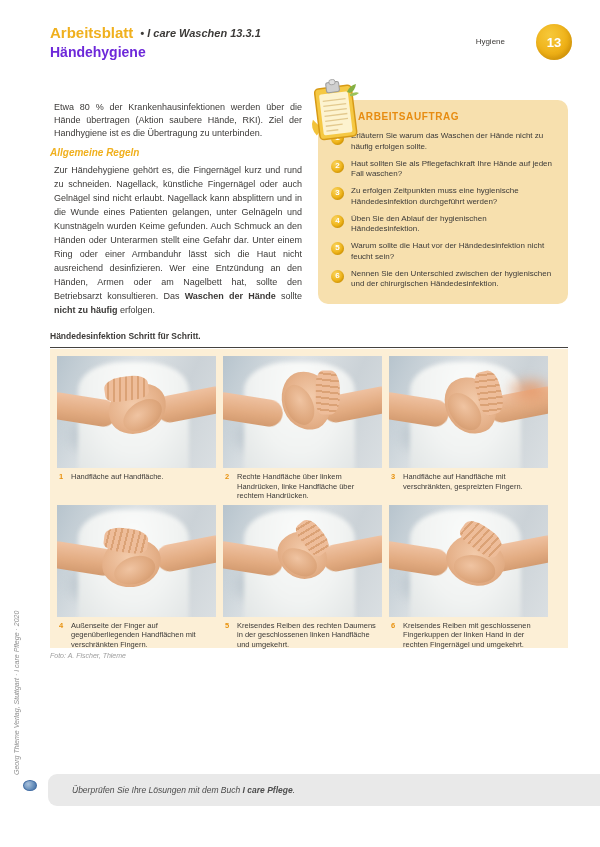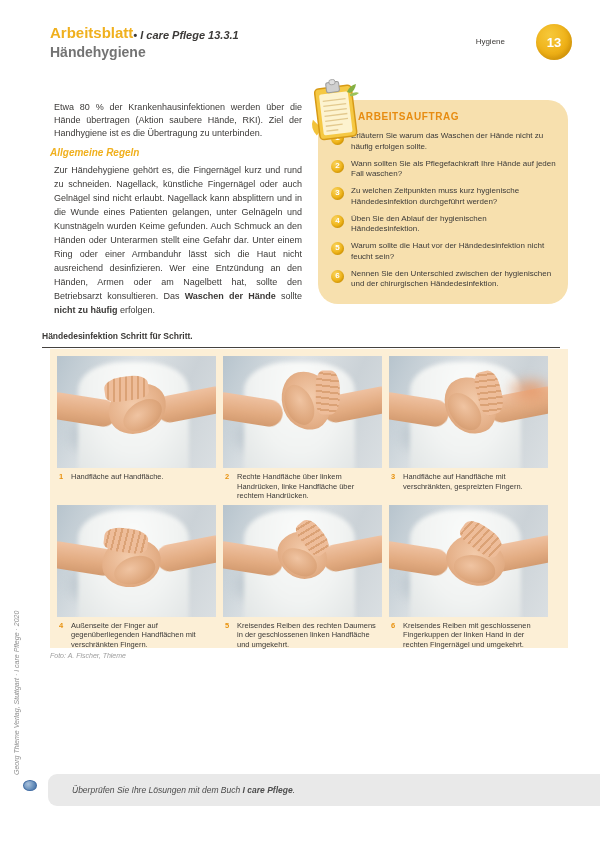--- a/index.html
+++ b/index.html
@@ -1,51 +1,51 @@
 <!DOCTYPE html>
 <html><head>
 <meta charset="utf-8">
 <style>
   html,body{margin:0;padding:0;background:#fff;}
   #page{position:relative;width:600px;height:847px;background:#ffffff;overflow:hidden;
         font-family:"Liberation Sans",sans-serif;color:#3c3a38;outline:1px solid #e2e2e2;}
 
   
   .brand{position:absolute;left:50px;top:24px;}
-  .brand-line{display:flex;align-items:flex-end;}
+  .brand-line{display:flex;align-items:center;gap:7px;}
   .worksheet-label{font-size:15px;font-weight:bold;color:#f0b01e;}
   .series-label{font-size:11px;font-weight:bold;font-style:italic;color:#3c3a38;}
-  .page-title{font-size:14px;font-weight:bold;color:#737373;margin-top:3px;}
+  .page-title{font-size:14px;font-weight:bold;color:#6d28d9;margin-top:3px;}
   .chapter-label{position:absolute;right:95px;top:37px;font-size:8px;color:#3c3a38;}
   .chapter-circle{position:absolute;right:28px;top:24px;width:36px;height:36px;border-radius:50%;
         background:radial-gradient(circle at 38% 30%,#f6c83a 0%,#efb117 55%,#e7a30c 100%);
         color:#fff;font-weight:bold;font-size:13px;display:flex;align-items:center;justify-content:center;
         box-shadow:inset -2px -3px 4px rgba(160,110,0,.35);}
 
   
   .intro-col{position:absolute;left:50px;top:97px;width:256px;font-size:9px;line-height:13px;text-align:justify;}
   .intro-col p{margin:4px;}
   .rules-head{font-size:10px;font-weight:bold;font-style:italic;color:#f0b01e;margin:6px 0 3px 0;}
   .rules-par{line-height:14px;}
 
   
   .assignment{position:absolute;left:318px;top:100px;width:250px;box-sizing:border-box;
-        background:#f7e0ae;border-radius:20px;padding:11px 12px 8px 13px;}
+        background:#f7e0ae;border-radius:10px;padding:11px 12px 8px 13px;}
   .assignment-title{color:#e78c11;font-weight:bold;font-size:10px;letter-spacing:.6px;margin:0 0 9px 27px;}
   .assignment-item{display:flex;gap:7px;margin-bottom:6.5px;font-size:8px;line-height:10.5px;}
   .num-circle{flex:none;width:13px;height:13px;border-radius:50%;margin-top:1px;
         background:radial-gradient(circle at 36% 28%,#f8d25c 0%,#efb315 60%,#e6a40a 100%);
         color:#fff;font-weight:bold;font-size:8px;display:flex;align-items:center;justify-content:center;
         box-shadow:inset -1px -1px 2px rgba(160,110,0,.4);}
   .assignment-item .q-text{flex:1;}
 
   .clipboard{position:absolute;left:306px;top:79px;width:58px;height:64px;}
 
   
-  .steps-head{position:absolute;left:42px;top:331px;width:518px;font-size:8.5px;font-weight:bold;
+  .steps-head{position:absolute;left:50px;top:331px;width:518px;font-size:8.5px;font-weight:bold;
         padding-bottom:6px;border-bottom:1.5px solid #45423f;}
   .panel{position:absolute;left:50px;top:349px;width:518px;height:299px;background:#fcefd6;}
   .steps-grid{display:grid;grid-template-columns:repeat(3,159px);column-gap:7px;row-gap:4px;
         padding:7px 0 0 7px;}
   .card{display:flex;flex-direction:column;}
   .photo{position:relative;height:112px;overflow:hidden;
         background:linear-gradient(115deg,#b7c4cd 0%,#dde2e5 38%,#cbd2d7 68%,#dadfe2 100%);}
   .photo::before{content:"";position:absolute;left:4%;top:52%;width:42%;height:40%;
         background:radial-gradient(closest-side,rgba(160,175,186,.8),rgba(160,175,186,0));filter:blur(3px);}
   .ph-torso{position:absolute;left:13%;width:70%;top:5%;bottom:-3%;
@@ -89,46 +89,46 @@
         border:1px solid #3f6ba3;box-sizing:border-box;}
 </style>
 </head>
 <body>
 
 <div id="page">
 
   <div class="brand">
     <div class="brand-line">
       <span class="worksheet-label">Arbeitsblatt</span>
-      <span class="series-label">• I care Pflege 13.3.1</span>
+      <span class="series-label">• I care Waschen 13.3.1</span>
     </div>
     <div class="page-title">Händehygiene</div>
   </div>
   <div class="chapter-label">Hygiene</div>
   <div class="chapter-circle">13</div>
 
   <div class="intro-col">
     <p><span>Etwa 80 % der Krankenhausinfektionen werden über die Hände übertragen (Aktion saubere Hände, RKI). Ziel der Handhygiene ist es die Übertragung zu unterbinden.</span></p>
     <div class="rules-head">Allgemeine Regeln</div>
     <p class="rules-par"><span>Zur Händehygiene gehört es, die Fingernägel kurz und rund zu schneiden. Nagellack, künstliche Fingernägel oder auch Gelnägel sind nicht erlaubt. Nagellack kann absplittern und in die Wunde eines Patienten gelangen, unter Gelnägeln und Kunstnägeln wurden Keime gefunden. Auch Schmuck an den Händen oder Unterarmen stellt eine Gefahr dar. Unter einem Ring oder einer Armbanduhr lässt sich die Haut nicht ausreichend desinfizieren. Wer eine Entzündung an den Händen, Armen oder am Nagelbett hat, sollte den Betriebsarzt konsultieren. Das </span><b>Waschen der Hände</b><span> sollte </span><b>nicht zu häufig</b><span> erfolgen.</span></p>
   </div>
 
   <div class="assignment">
     <div class="assignment-title">ARBEITSAUFTRAG</div>
     <div class="assignment-item">
       <span class="num-circle">1</span>
       <span class="q-text">Erläutern Sie warum das Waschen der Hände nicht zu häufig erfolgen sollte.</span>
     </div>
     <div class="assignment-item">
       <span class="num-circle">2</span>
-      <span class="q-text">Wann sollten Sie als Pflegefachkraft Ihre Hände auf jeden Fall waschen?</span>
+      <span class="q-text">Haut sollten Sie als Pflegefachkraft Ihre Hände auf jeden Fall waschen?</span>
     </div>
     <div class="assignment-item">
       <span class="num-circle">3</span>
-      <span class="q-text">Zu welchen Zeitpunkten muss kurz hygienische Händedesinfektion durchgeführt werden?</span>
+      <span class="q-text">Zu erfolgen Zeitpunkten muss eine hygienische Händedesinfektion durchgeführt werden?</span>
     </div>
     <div class="assignment-item">
       <span class="num-circle">4</span>
       <span class="q-text">Üben Sie den Ablauf der hygienischen Händedesinfektion.</span>
     </div>
     <div class="assignment-item">
       <span class="num-circle">5</span>
       <span class="q-text">Warum sollte die Haut vor der Händedesinfektion nicht feucht sein?</span>
     </div>
     <div class="assignment-item">

